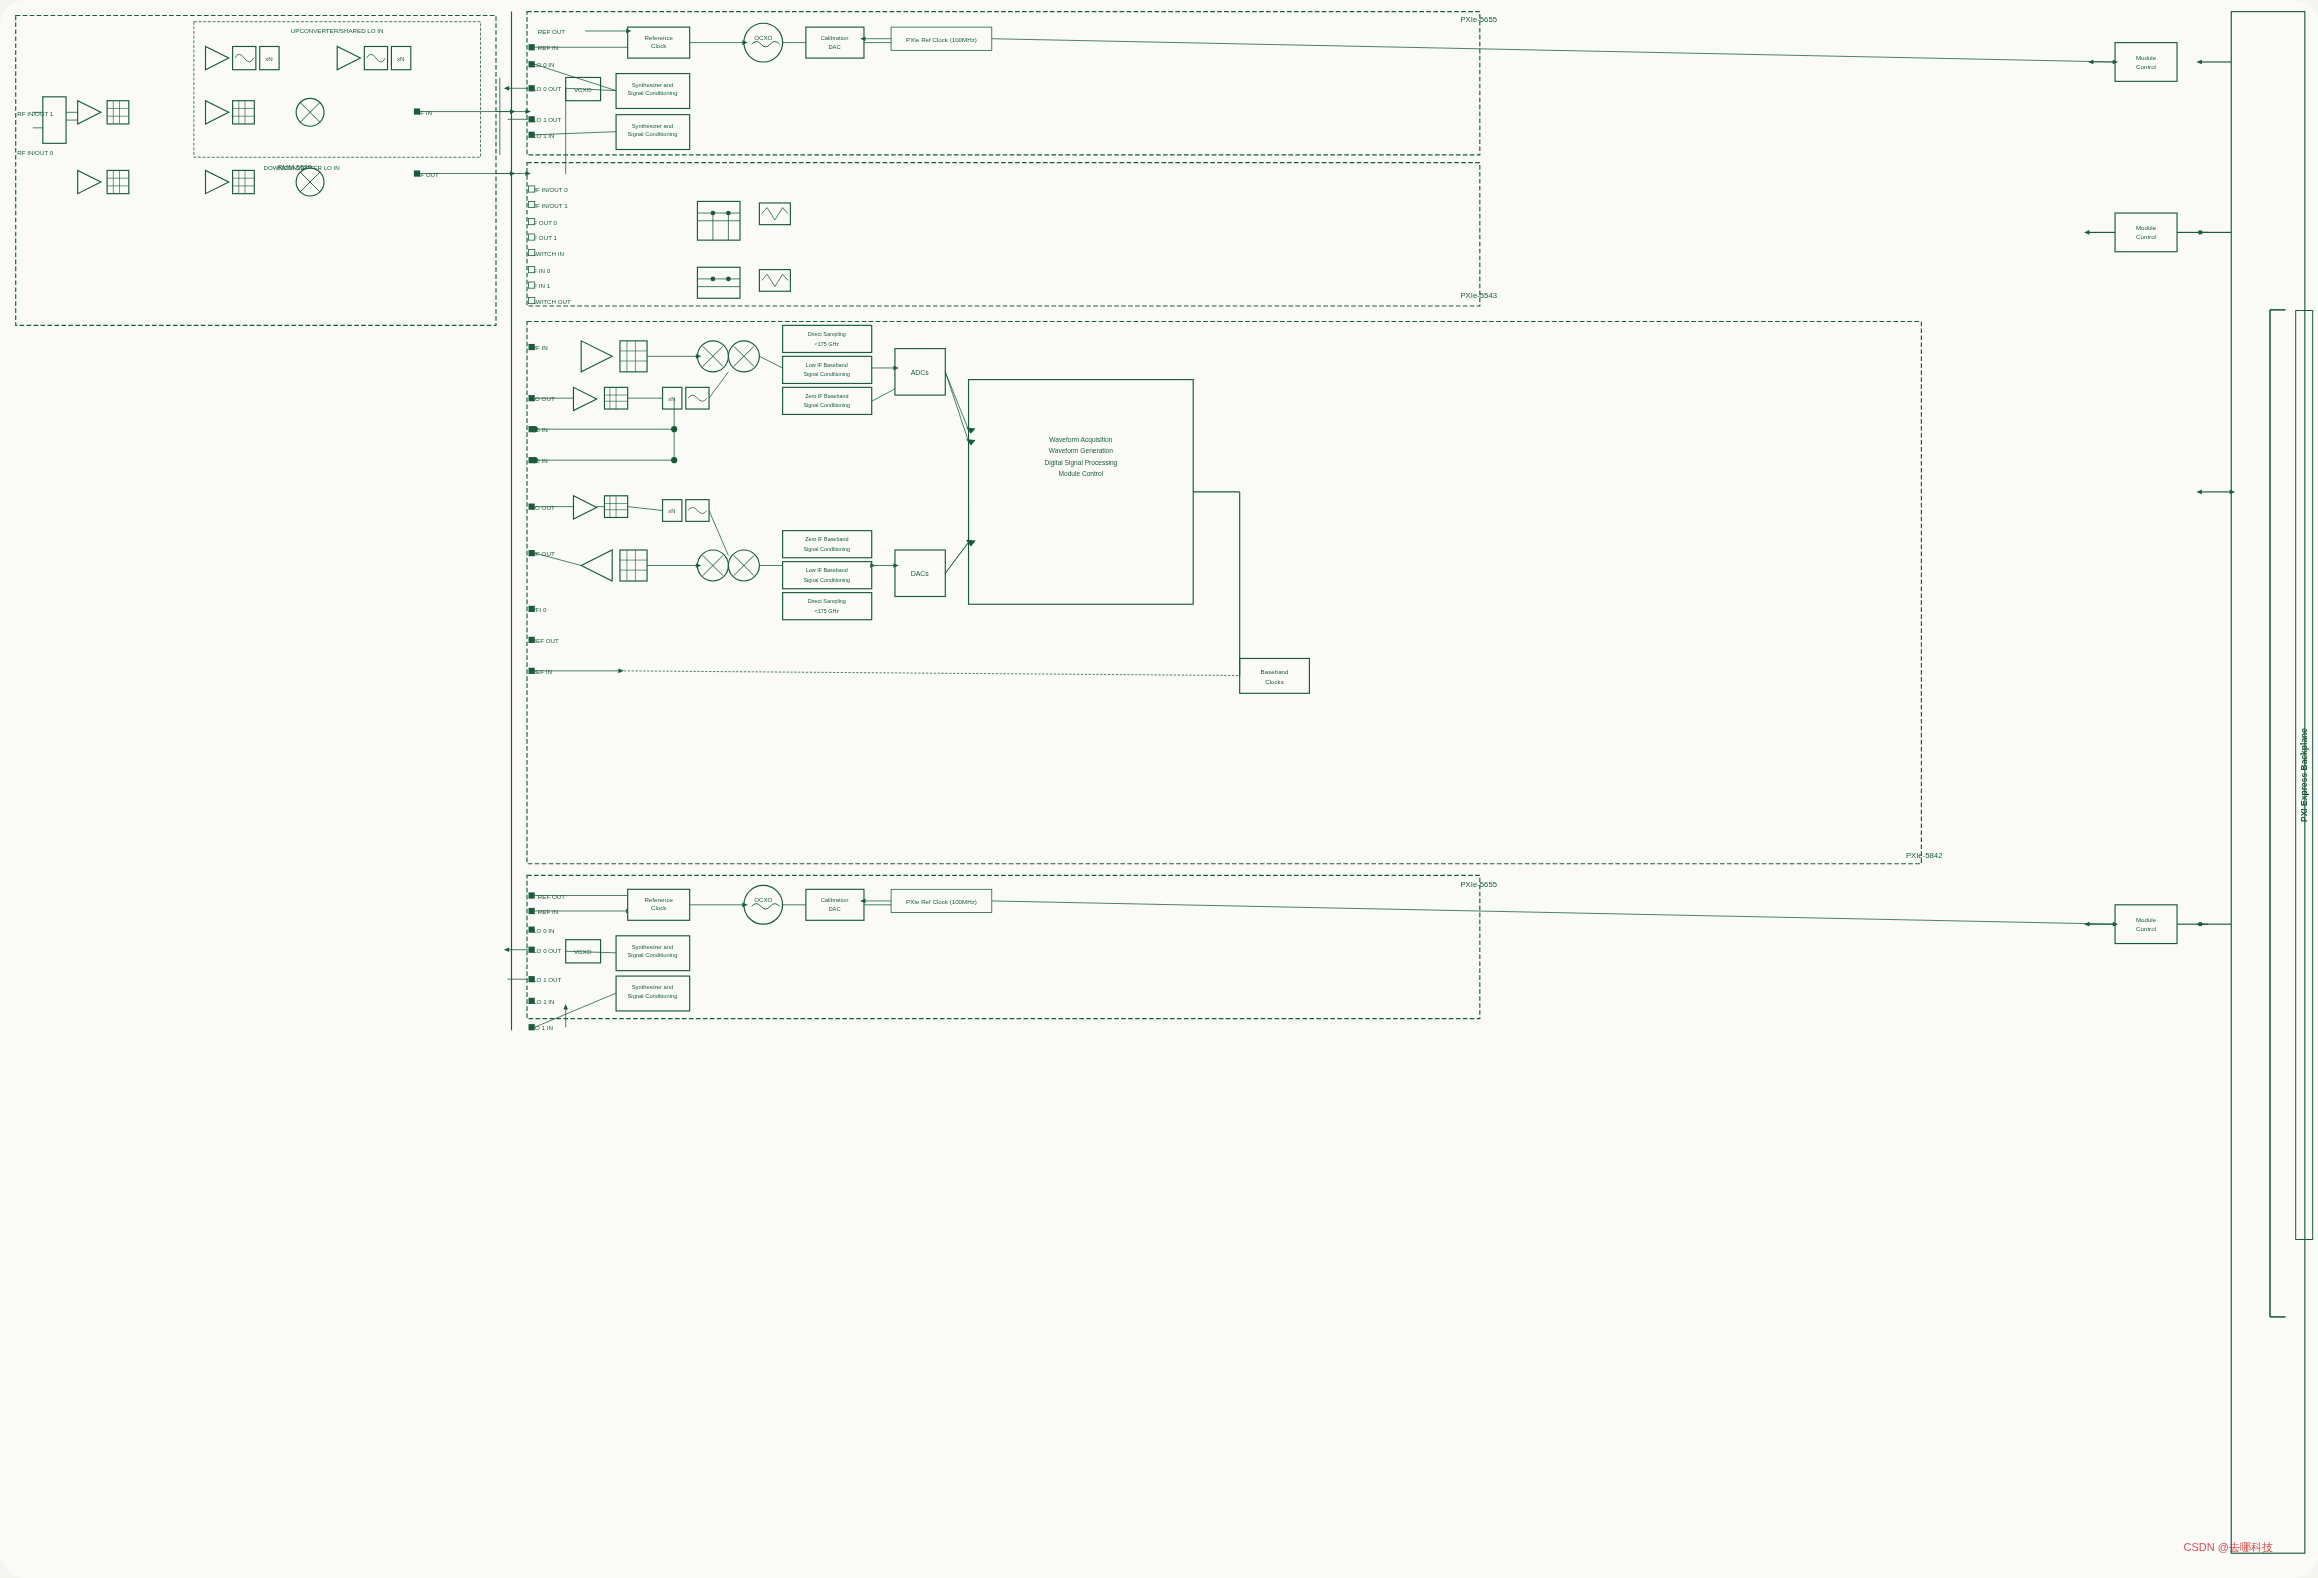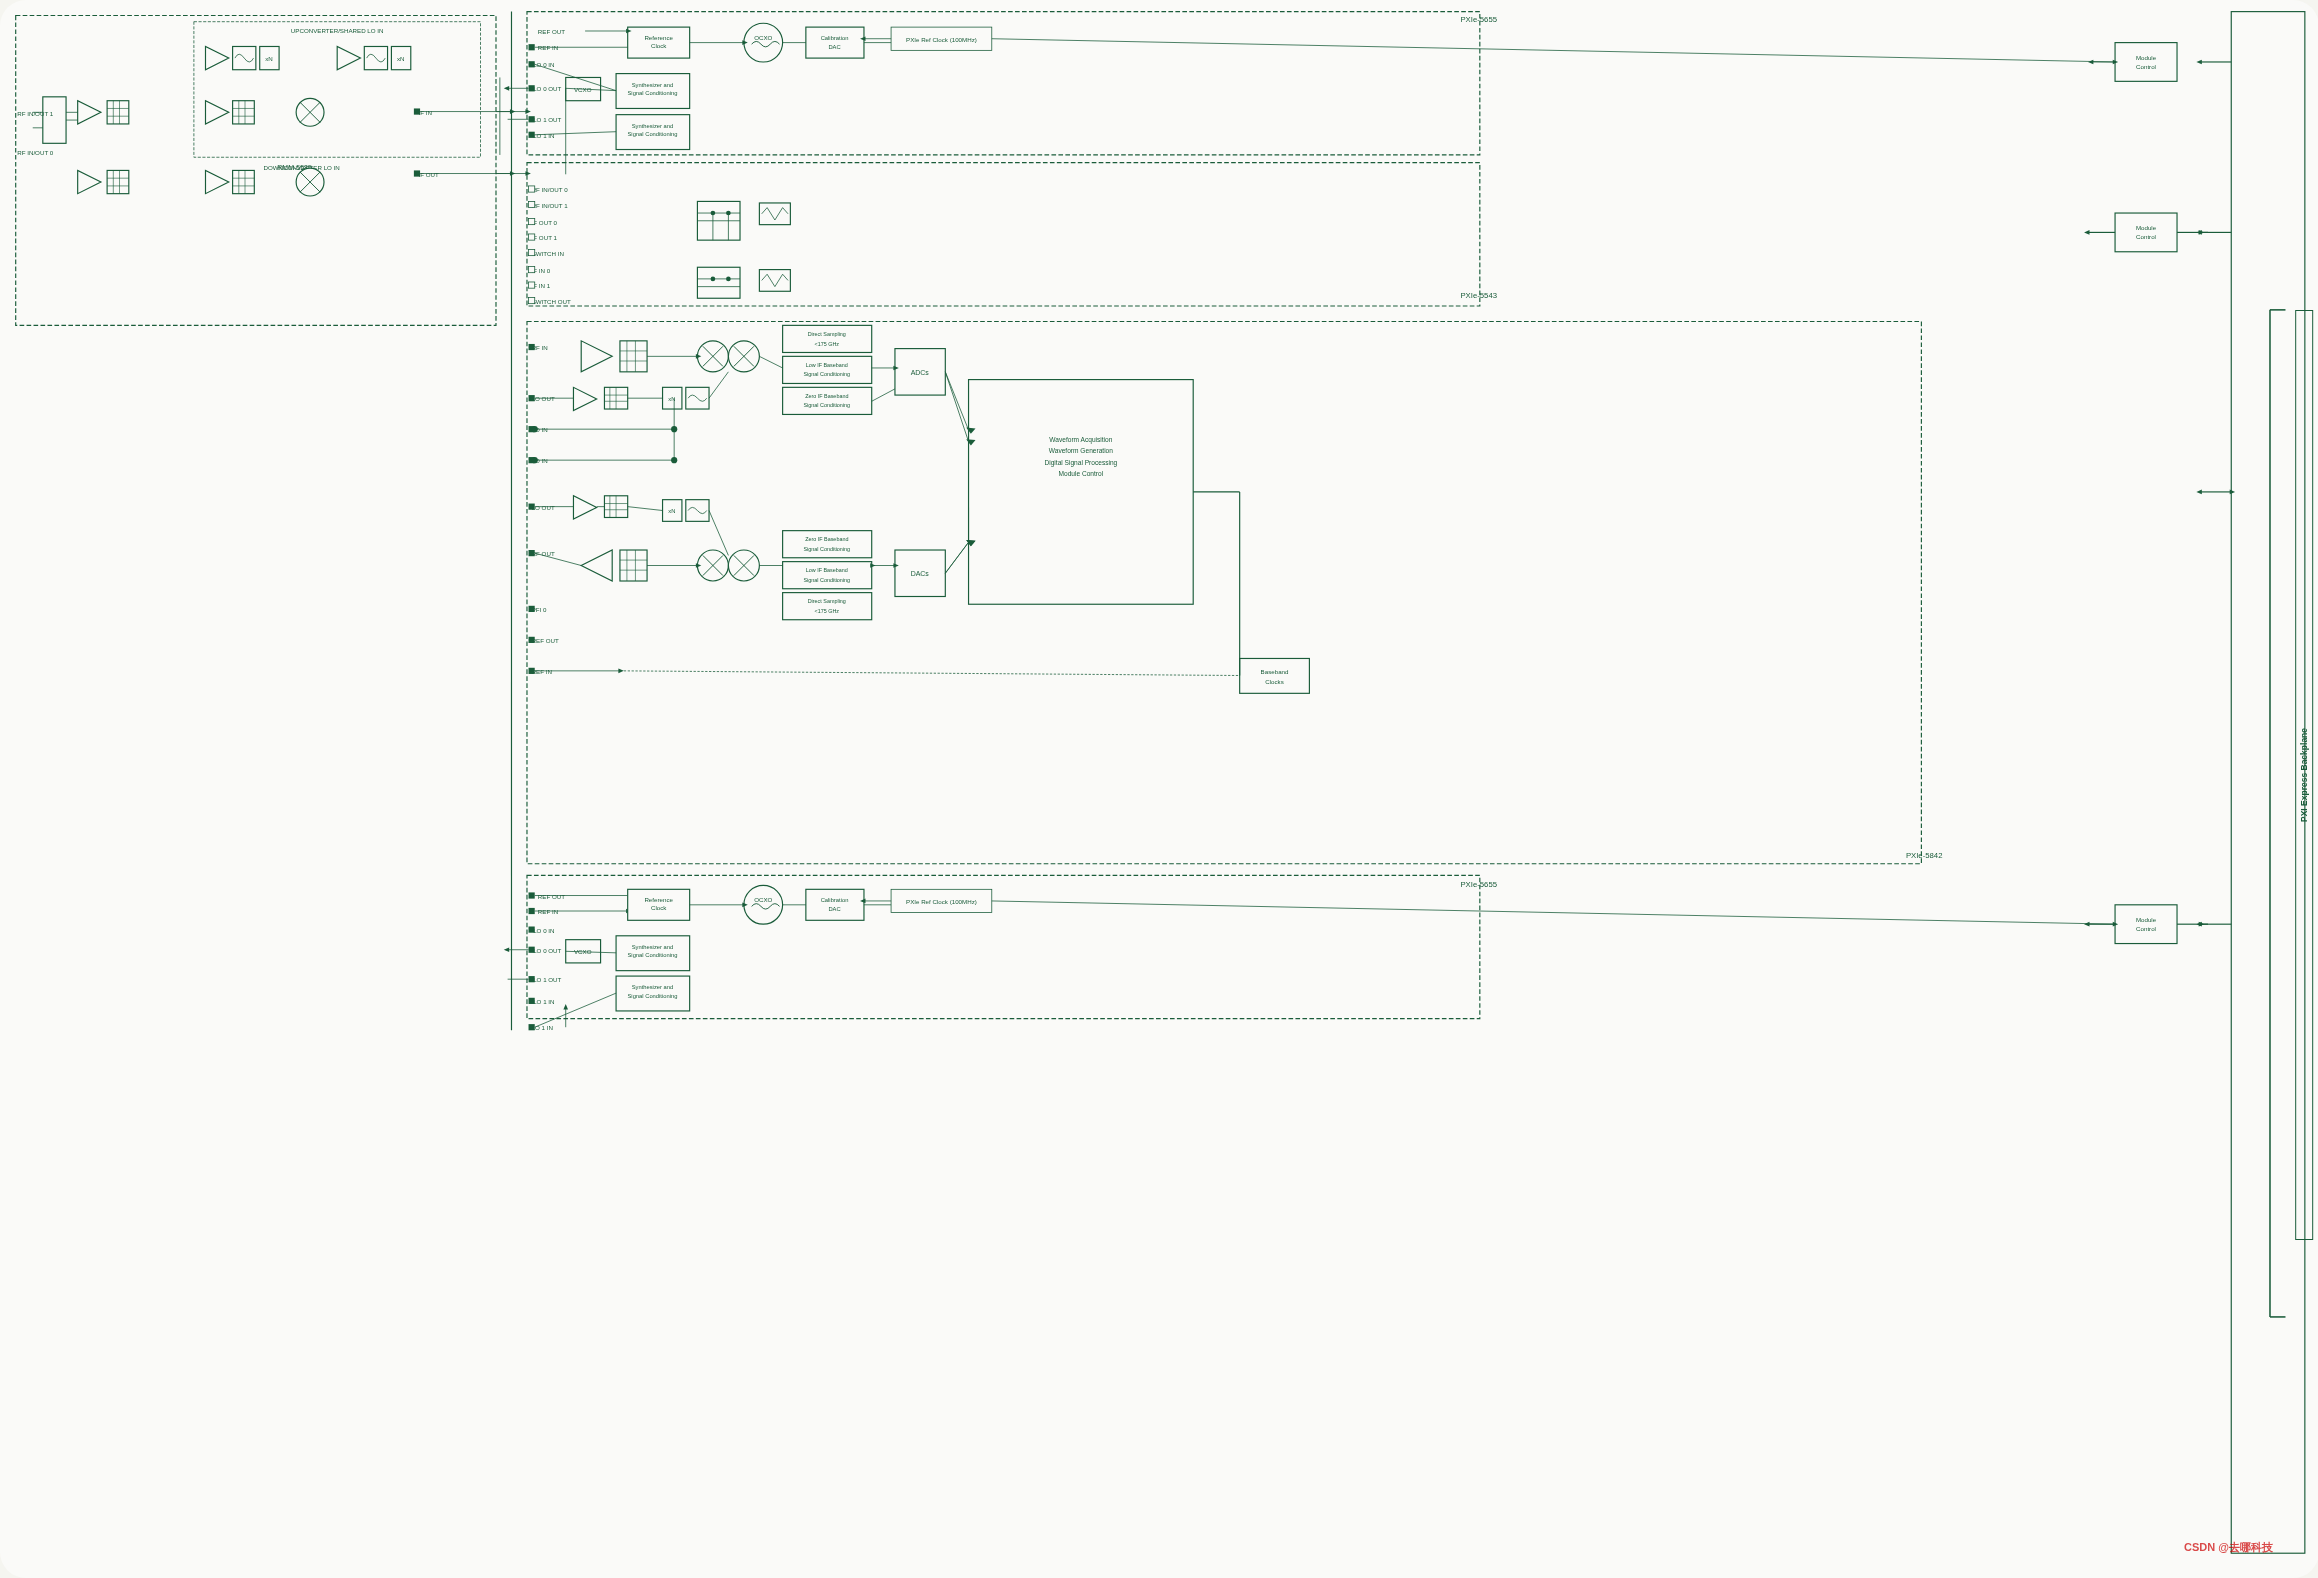--- a/index.html
+++ b/index.html
@@ -49,21 +49,21 @@
     }
 
     
     .watermark {
       position: absolute;
       bottom: 23px;
       right: 46px;
       font-size: 11px;
       color: #cc0000;
       opacity: 0.7;
-      font-weight: bold;
+      font-weight: normal;
       text-align: right;
     }
   </style>
 </head>
 <body>
 
 <div class="page">
 
   <div class="pxi-backplane-label">PXI Express Backplane</div>
 

